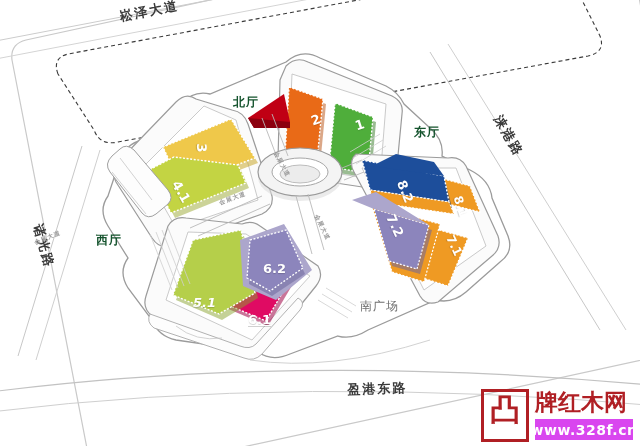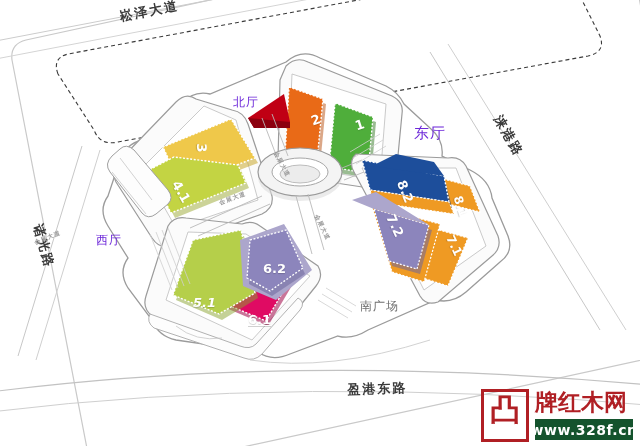--- a/index.html
+++ b/index.html
@@ -1,28 +1,28 @@
 <!DOCTYPE html>
 <html><head>
 <meta charset="utf-8">
 <style>
   html,body{margin:0;padding:0;background:#fff;}
   body{width:640px;height:446px;overflow:hidden;font-family:"DejaVu Sans","Liberation Sans",sans-serif;}
   #stage{position:relative;width:640px;height:446px;background:#ffffff;overflow:hidden;}
   #map-svg{position:absolute;left:0;top:0;}
   .road-label{position:absolute;color:#3a3a3a;font-weight:700;white-space:nowrap;letter-spacing:2px;}
-  .hall-label{position:absolute;color:#6d28d9;font-weight:400;white-space:nowrap;letter-spacing:1px;}
+  .hall-label{position:absolute;color:#14532d;font-weight:700;white-space:nowrap;letter-spacing:1px;}
   .plaza-label{position:absolute;color:#6f6f6f;font-weight:400;white-space:nowrap;letter-spacing:1px;}
   .ave-label{position:absolute;color:#9a9a9a;font-weight:700;white-space:nowrap;font-size:6px;letter-spacing:1px;}
   .zone-num{position:absolute;color:#ffffff;font-weight:700;white-space:nowrap;pointer-events:none;}
   
   #watermark{position:absolute;left:481px;top:389px;width:152px;height:53px;}
   .wm-box{position:absolute;border:3px solid #b01f24;box-sizing:border-box;}
   .wm-txt{position:absolute;color:#b01f24;font-weight:700;white-space:nowrap;}
-  .wm-url{position:absolute;background:#14532d;color:#fff;font-weight:700;white-space:nowrap;
+  .wm-url{position:absolute;background:#d946ef;color:#fff;font-weight:700;white-space:nowrap;
           display:flex;align-items:center;justify-content:center;letter-spacing:.5px;}
 </style>
 </head>
 <body>
 
 <div id="stage">
 
   <svg id="map-svg" width="640" height="446" viewBox="0 0 640 446">
     <defs>
       <clipPath id="clipAll">
@@ -227,21 +227,21 @@
 
     </g>
   </svg>
 
   <div id="labels">
       <div class="road-label" style="left: 118px; top: 8px; font-size: 13px; transform: rotate(-11deg); transform-origin: left top;">崧泽大道</div>
       <div class="road-label" style="left: 505px; top: 112px; font-size: 13px; transform: rotate(60deg); transform-origin: left top;">涞港路</div>
       <div class="road-label" style="left: 46px; top: 222px; font-size: 13px; transform: rotate(74deg); transform-origin: left top;">诸光路</div>
       <div class="road-label" style="left: 347px; top: 381px; font-size: 13px; transform: rotate(-2deg); transform-origin: left top;">盈港东路</div>
       <div class="hall-label" style="left: 233px; top: 94px; font-size: 12px; transform-origin: left top;">北厅</div>
-      <div class="hall-label" style="left: 414px; top: 124px; font-size: 15px; transform-origin: left top;">东厅</div>
+      <div class="hall-label" style="left: 414px; top: 124px; font-size: 12px; transform-origin: left top;">东厅</div>
       <div class="hall-label" style="left: 96px; top: 232px; font-size: 12px; transform-origin: left top; text-align: center;">西厅</div>
       <div class="plaza-label" style="left: 360px; top: 298px; font-size: 12px; transform-origin: left top;">南广场</div>
       <div class="ave-label" style="left: 218px; top: 199px; transform: rotate(-20deg); transform-origin: left top;">会展大道</div>
       <div class="ave-label" style="left: 279px; top: 150px; transform: rotate(62deg); transform-origin: left top;">会展大道</div>
       <div class="ave-label" style="left: 320px; top: 213px; transform: rotate(64deg); transform-origin: left top;">会展大道</div>
       <div class="ave-label" style="left: 33px; top: 239px; transform: rotate(-22deg); transform-origin: left top;">会展大道</div>
       <div class="zone-num" style="left: 353px; top: 119px; font-size: 13px; transform: rotate(-18deg); transform-origin: left top; color: rgb(255, 255, 255); text-shadow: rgba(0, 0, 0, 0.18) 0px 1px 1px;">1</div>
       <div class="zone-num" style="left: 309px; top: 114px; font-size: 13px; transform: rotate(-18deg); transform-origin: left top; color: rgb(255, 255, 255); text-shadow: rgba(0, 0, 0, 0.18) 0px 1px 1px;">2</div>
       <div class="zone-num" style="left: 209px; top: 143px; font-size: 13px; transform: rotate(88deg); transform-origin: left top; color: rgb(255, 255, 255); text-shadow: rgba(0, 0, 0, 0.18) 0px 1px 1px;">3</div>
       <div class="zone-num" style="left: 182px; top: 178px; font-size: 13px; transform: rotate(60deg); transform-origin: left top; color: rgb(255, 255, 255); text-shadow: rgba(0, 0, 0, 0.18) 0px 1px 1px;">4.1</div>

